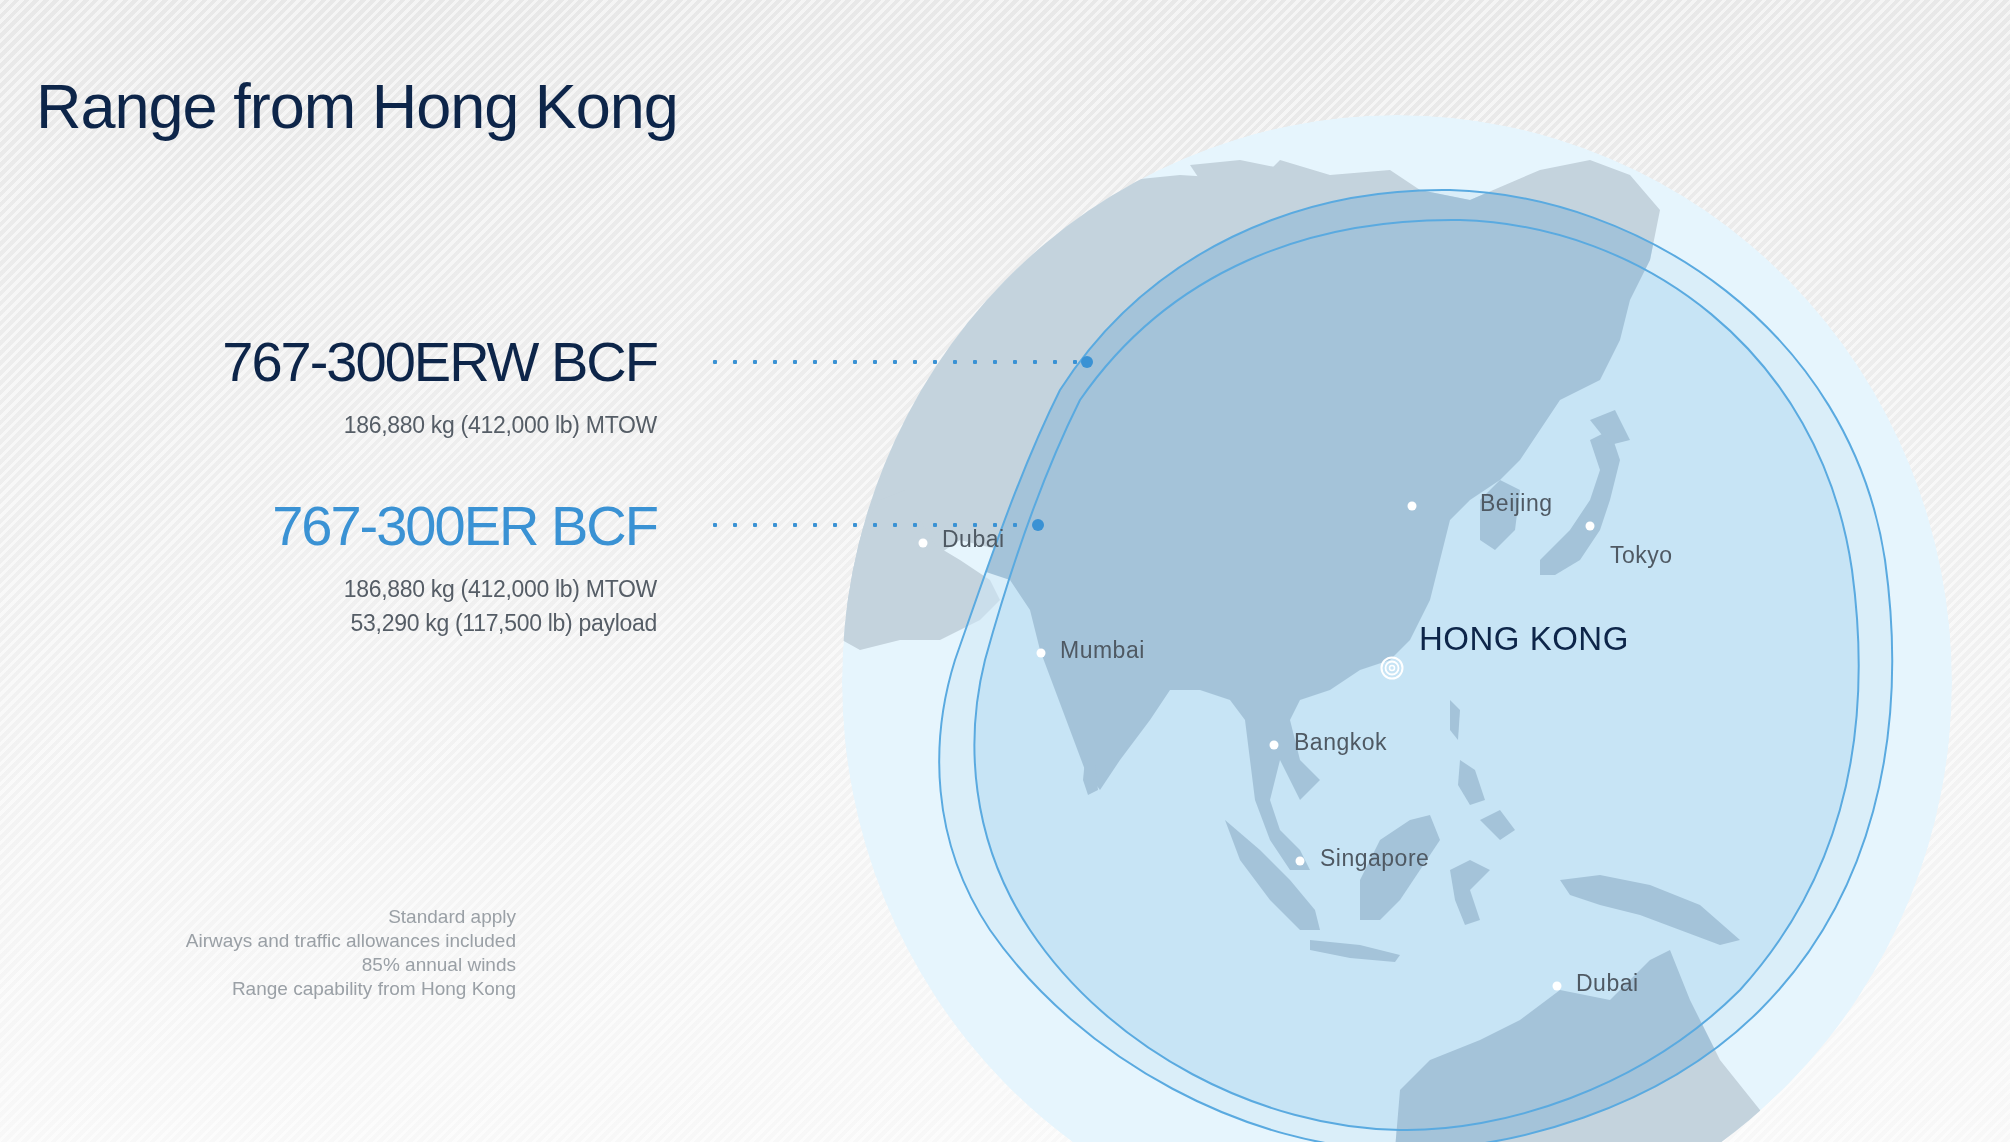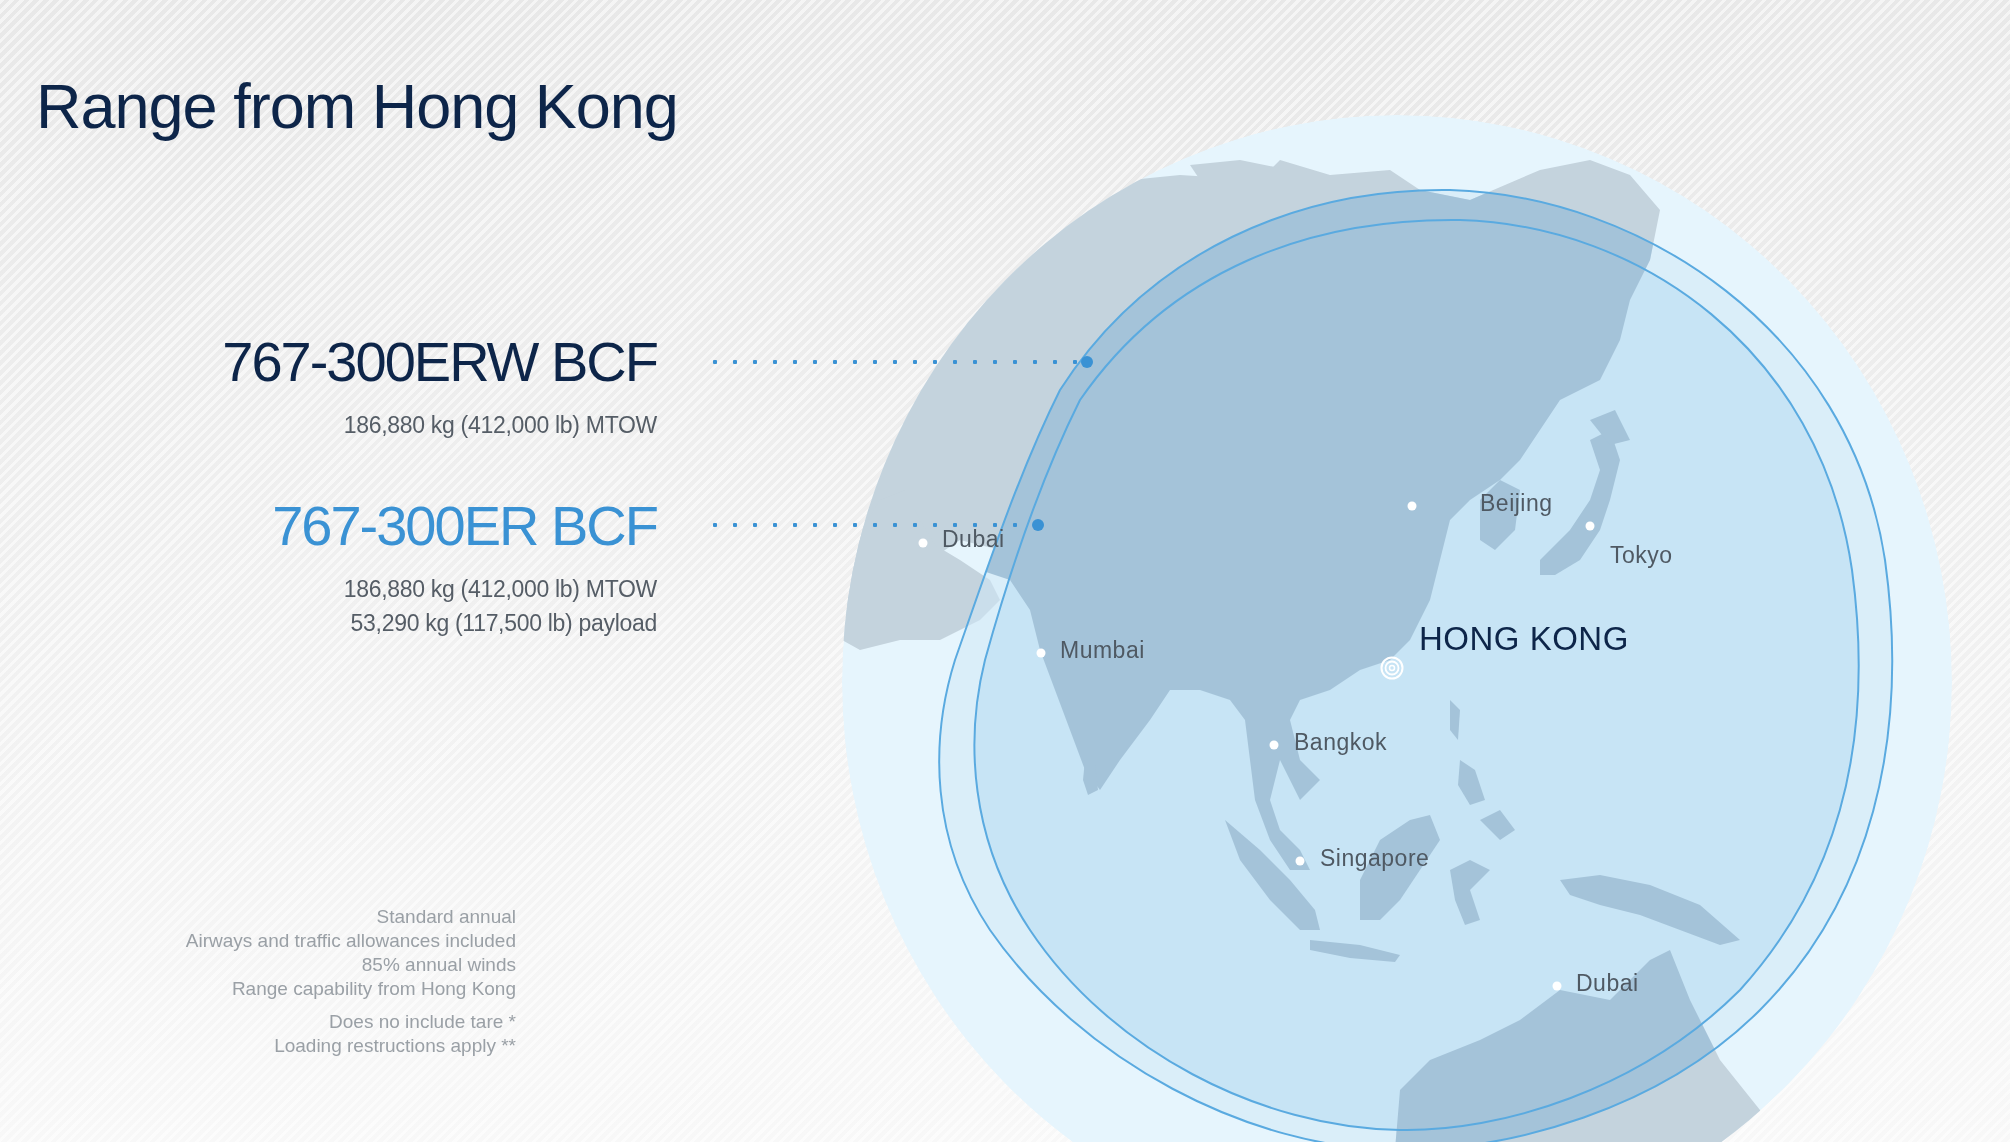--- a/index.html
+++ b/index.html
@@ -164,22 +164,18 @@
 <div class="aircraft" id="ac-er">
   <div class="name">767-300ER BCF</div>
   <div class="specs">
     <div class="spec">186,880 kg (412,000 lb) MTOW</div>
     <div class="spec">53,290 kg (117,500 lb) payload</div>
   </div>
 </div>
 
 <div class="notes">
   <div class="group1">
-    <div>Standard annual</div>
+    <div>Standard apply</div>
     <div>Airways and traffic allowances included</div>
     <div>85% annual winds</div>
     <div>Range capability from Hong Kong</div>
   </div>
-  <div class="group2">
-    <div>Does no include tare *</div>
-    <div>Loading restructions apply **</div>
-  </div>
 </div>
 
 </body></html>

